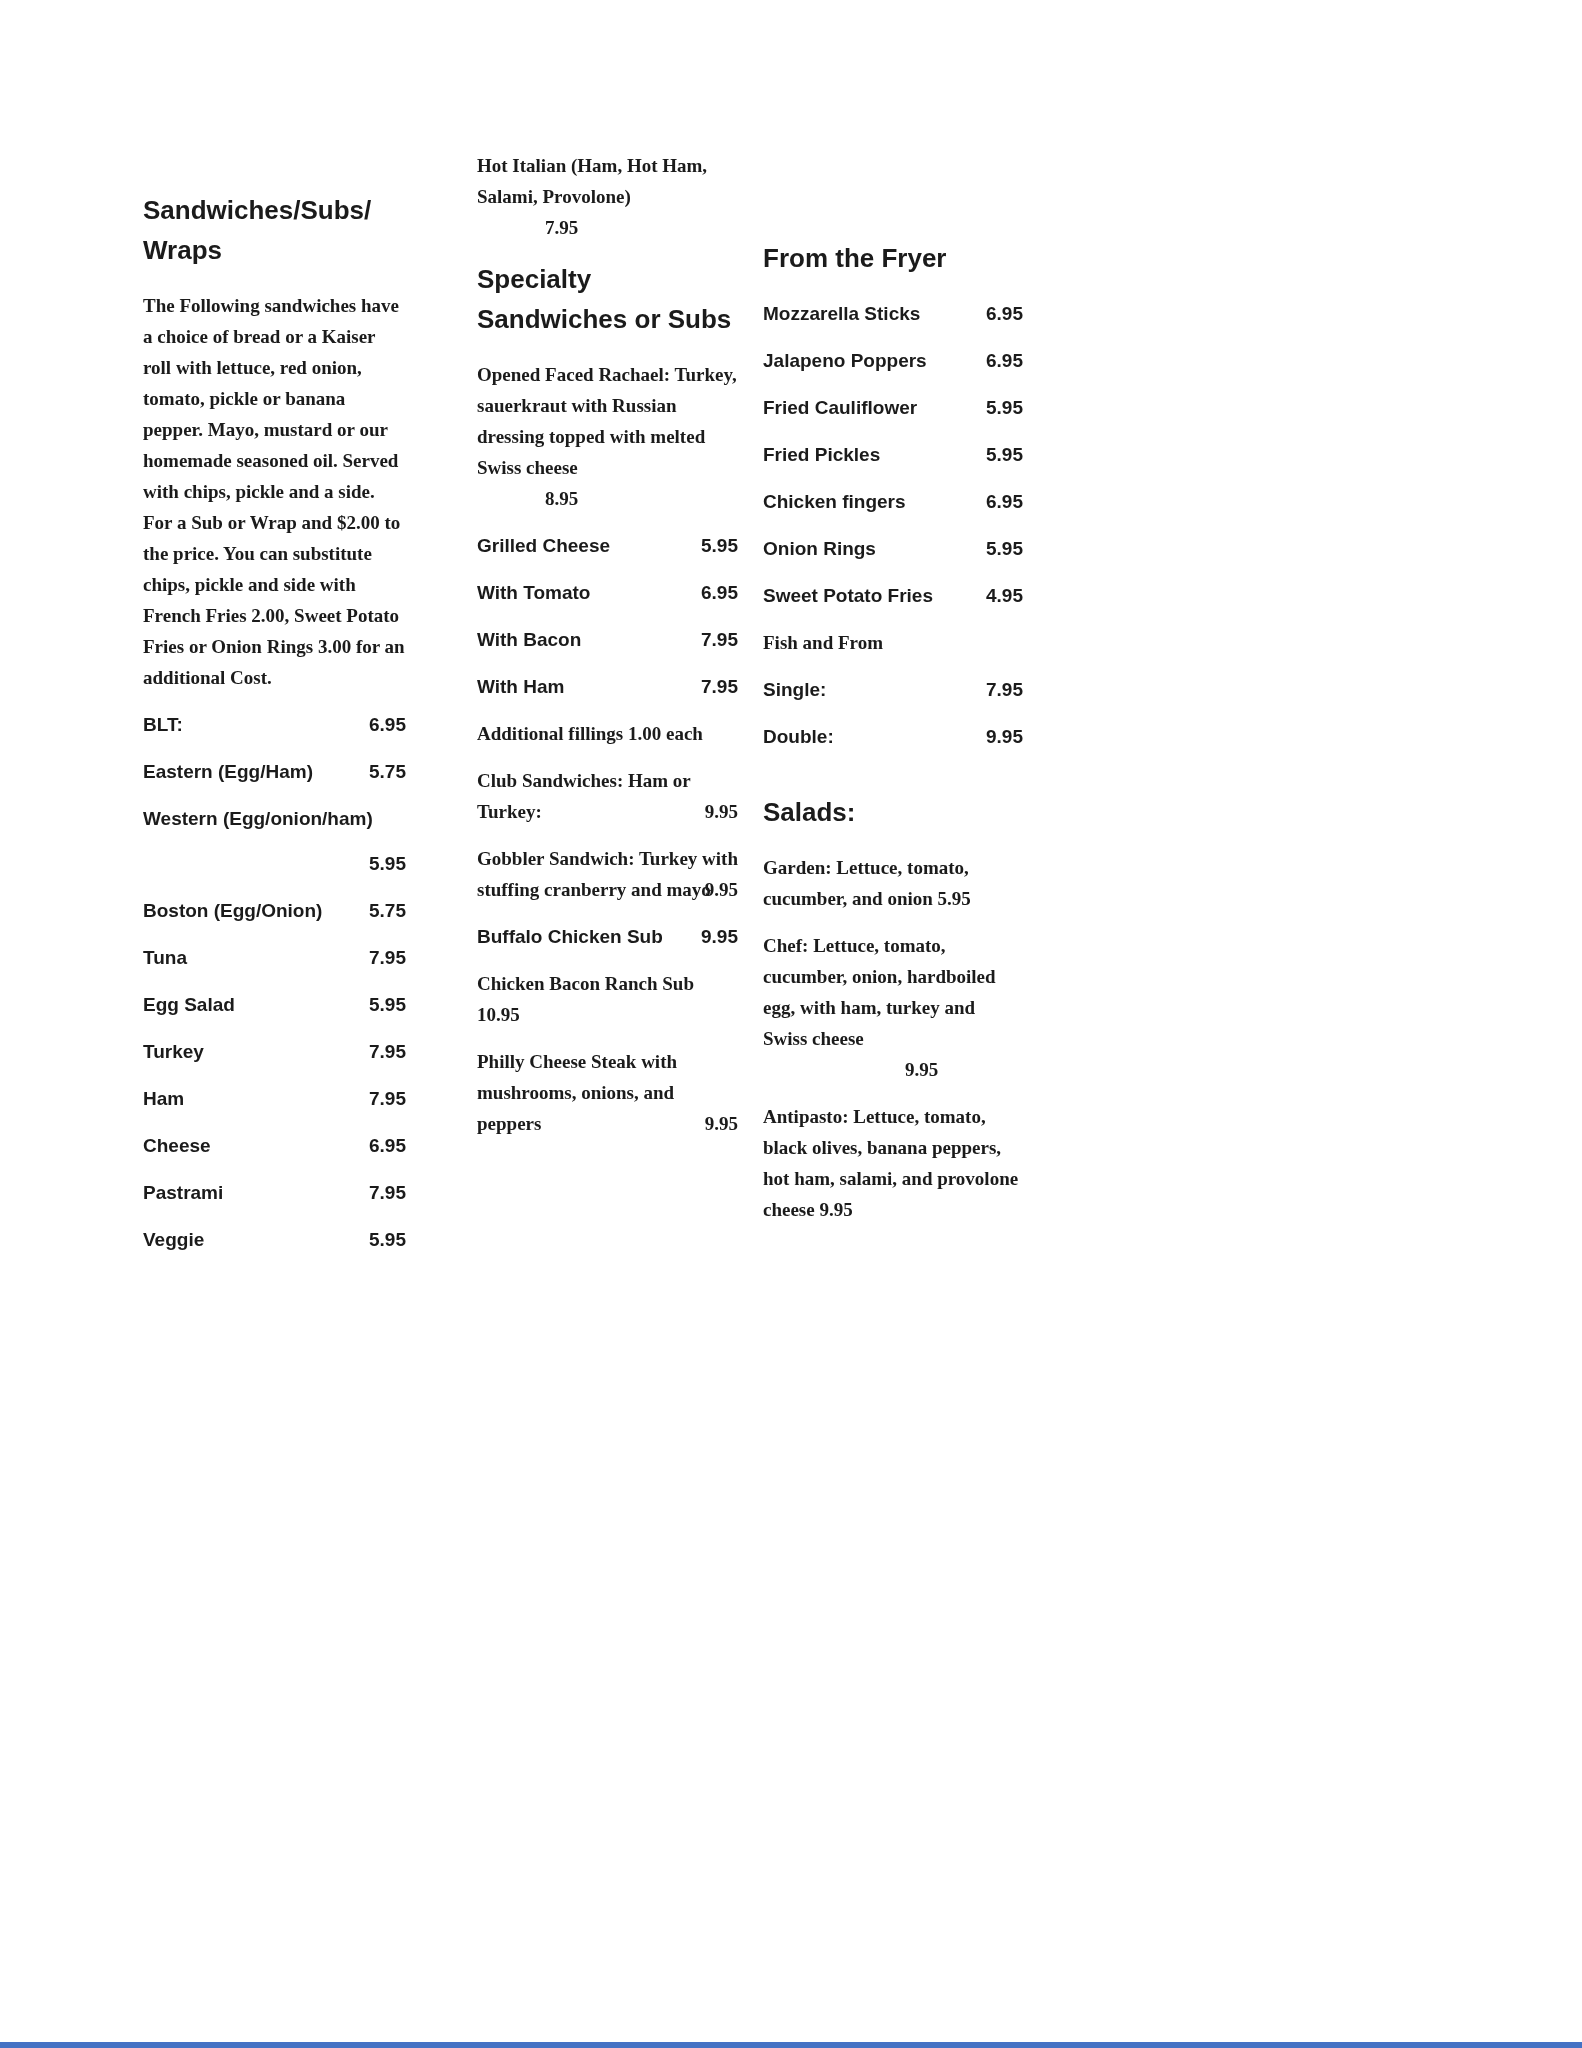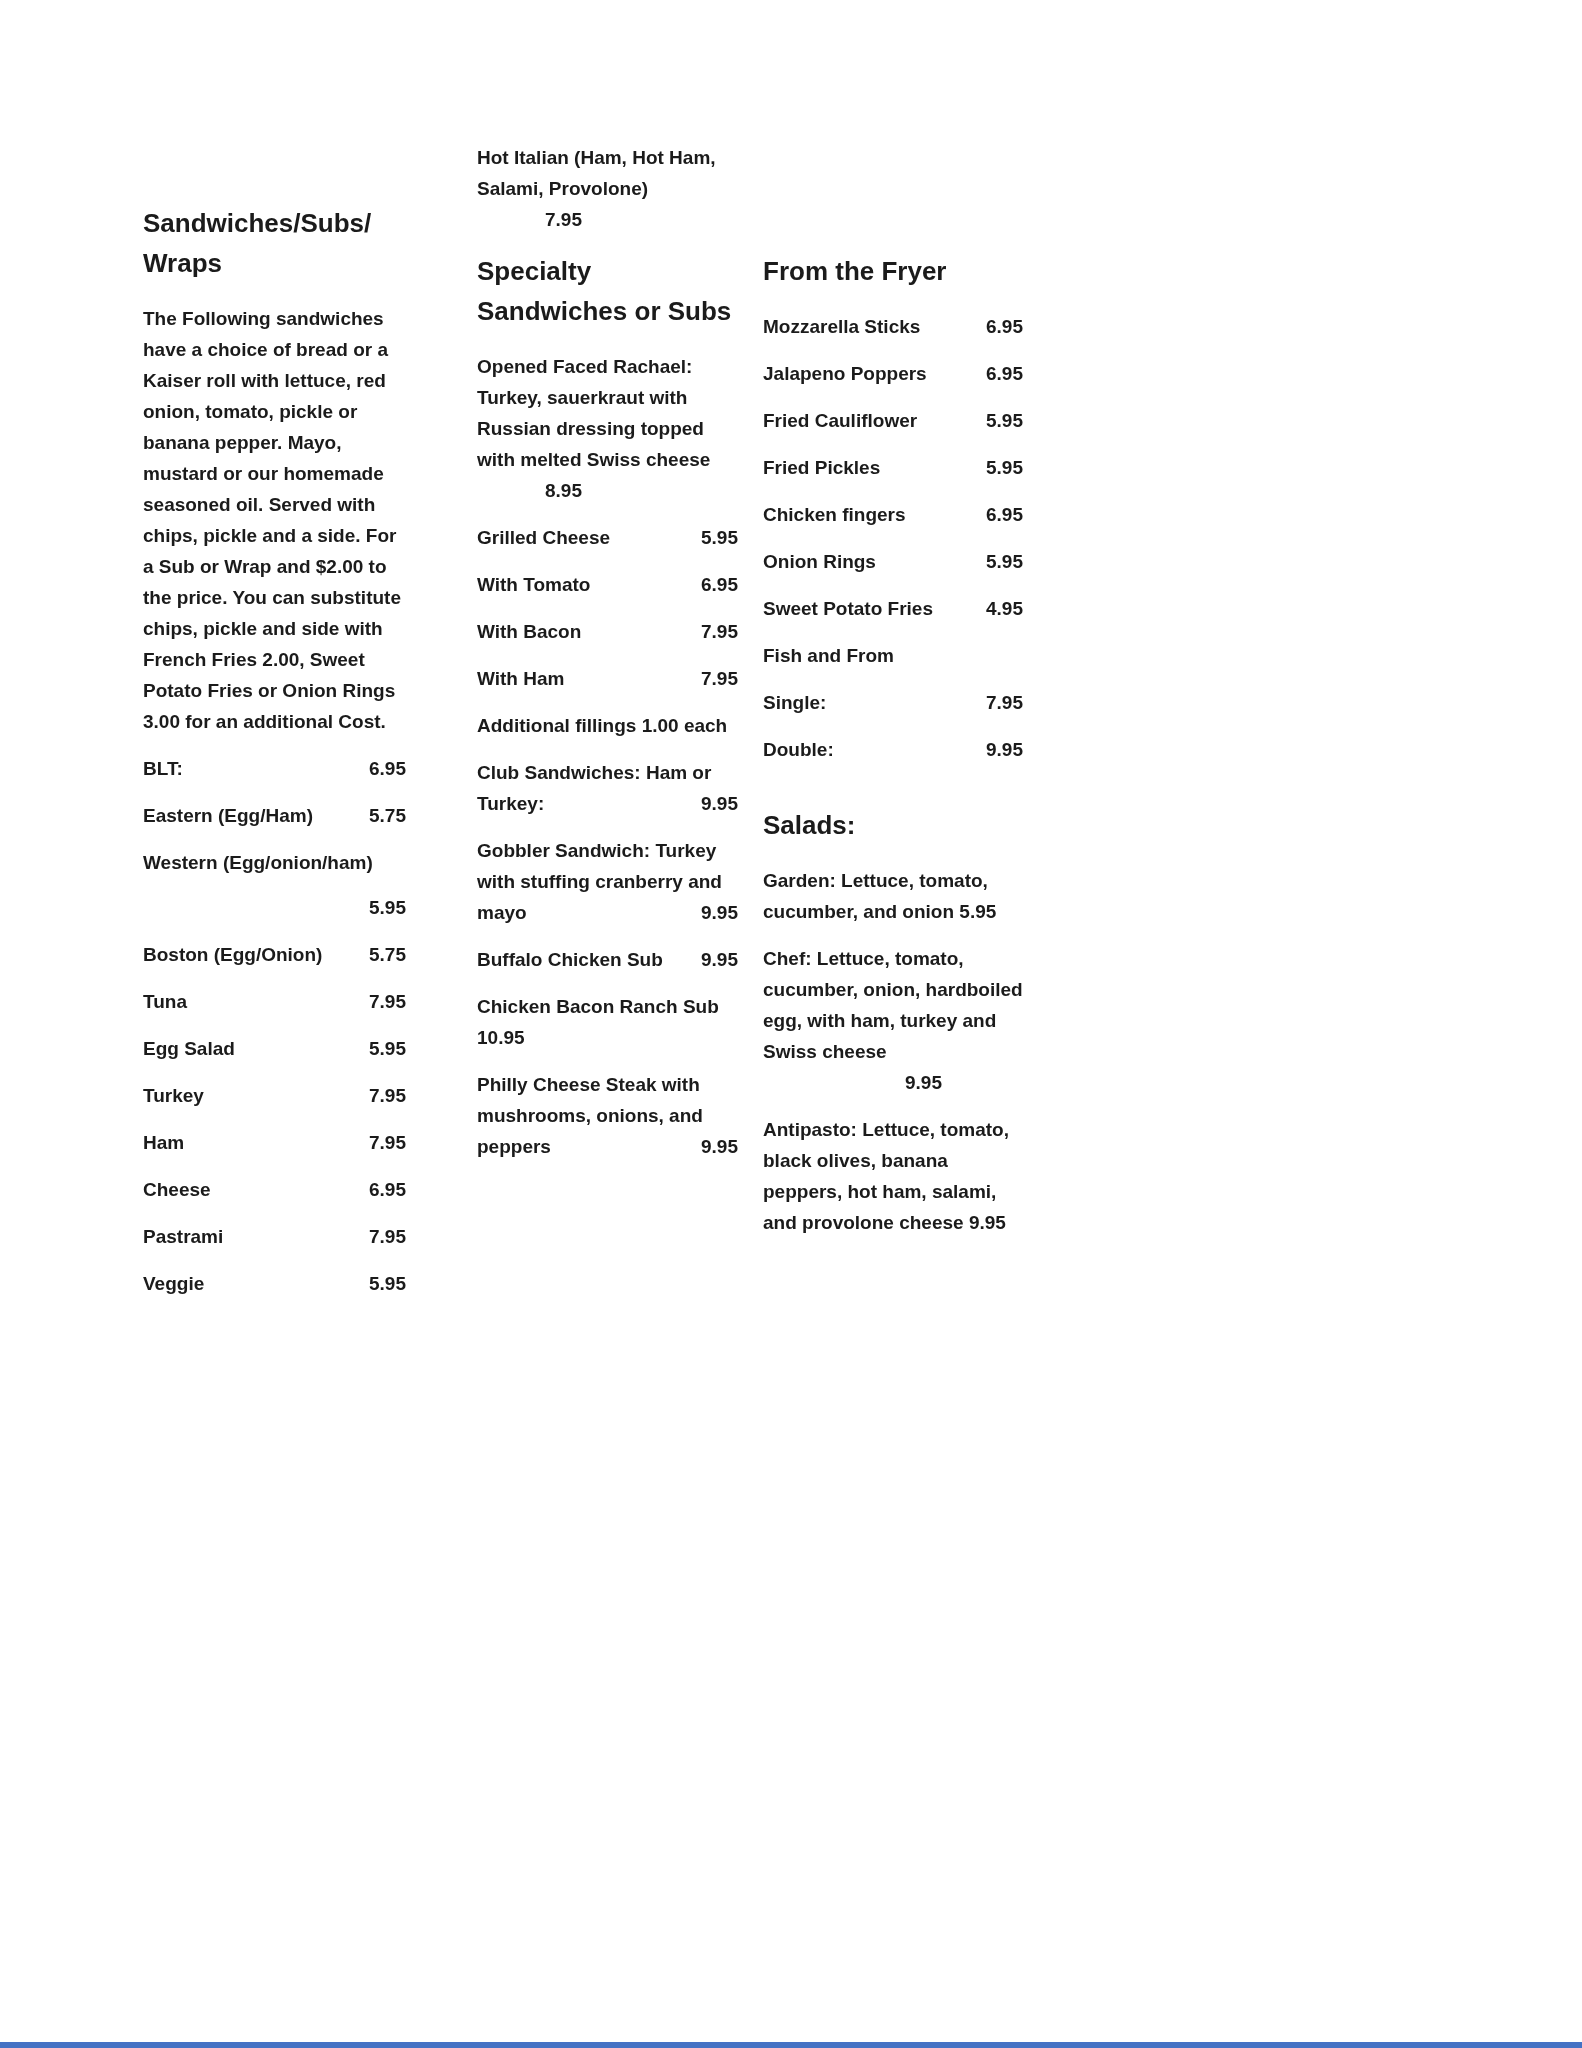--- a/index.html
+++ b/index.html
@@ -6,22 +6,22 @@
   html,body { background:#fff; }
   body {
     width:1582px; height:2048px; position:relative; overflow:hidden;
     font-family:"Liberation Sans", sans-serif; font-weight:bold; color:#1b1b1b;
   }
   .page { position:absolute; inset:0; background:#ffffff; }
   .col { position:absolute; font-size:19px; line-height:31px; }
   .col-1 { left:143px; top:190px; width:263px; }
   .col-2 { left:477px; top:142px; width:261px; }
   .col-3 { left:763px; top:238px; width:260px; }
-  .heading { font-size:26px; line-height:40px; margin:13px 0 20px; font-weight:bold; }
-  .para { margin:0 0 16px; }
+  .heading { font-size:26px; line-height:40px; margin:0 0 20px; font-weight:bold; }
+  .para { margin:8px 0 16px;font-family:Liberation Serif, serif; }
   .rel { position:relative; }
   .row { display:flex; flex-wrap:wrap; margin:0 0 16px;gap:14px; }
   .row .price { margin-left:auto; padding-left:8px; white-space:nowrap; }
   .price-abs { position:absolute; right:0; bottom:0; }
   .price-line { }
   .inline-price { padding-left:56px; }
   .mt-40 { margin-top:40px; }
   .bottom-rule { position:absolute; left:0; right:0; bottom:0; height:6px; }
 </style>
 </head>

